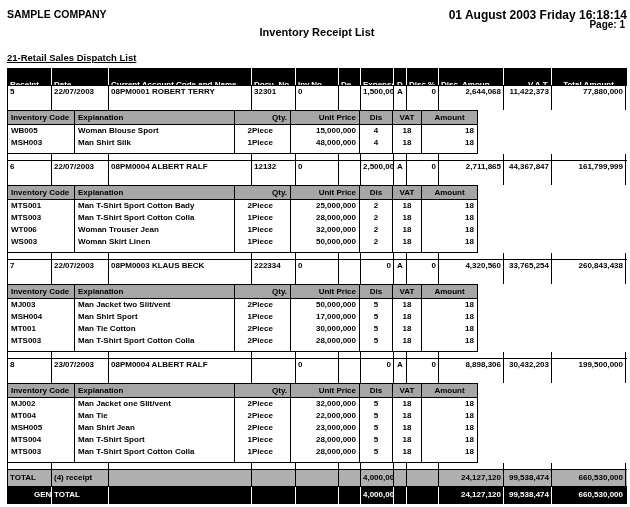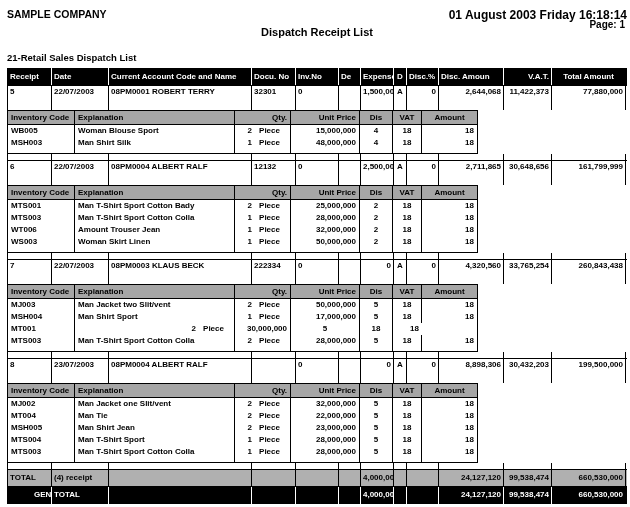--- a/index.html
+++ b/index.html
@@ -7,68 +7,68 @@
     width:630px;height:507px;overflow:hidden;background:#fff;color:#000;
     font-family:"Liberation Sans","DejaVu Sans",sans-serif;font-weight:bold;
   }
   .page{padding:6px 0 0 7px;border-radius:29px;}
   
   .top{position:relative;width:620px;height:62px;}
   .company{position:absolute;left:0;top:2px;font-size:10.5px;}
   .datetime{position:absolute;right:0;top:2px;font-size:12px;}
   .pagelabel{position:absolute;right:2px;top:13px;font-size:10px;}
   .title{position:absolute;left:0;top:20px;width:100%;text-align:center;font-size:11px;}
-  .subtitle{position:absolute;left:0;top:46px;font-size:9.5px;}
+  .subtitle{position:absolute;left:0;top:46px;font-size:9.5px;text-decoration:underline;}
   
   .tbl{width:620px;font-size:8px;}
   .main-cols{display:grid;grid-template-columns:45px 57px 143px 44px 43px 22px 33px 13px 32px 65px 48px 74px;box-sizing:border-box;}
   .mc{border-right:1px solid #000;padding:1px 2px 0 2px;white-space:nowrap;overflow:hidden;box-sizing:border-box;}
   .main-cols .mc:first-child{border-left:1px solid #000;}
   .num{text-align:right;}
   .ctr{text-align:center;}
   
   .thead{background:#000;color:#fff;height:17px;}
-  .thead .mc{border-right:1px solid #fff;padding-top:4px;}
+  .thead .mc{border-right:1px solid #fff;padding-top:12px;}
   .thead .mc:first-child{border-left:1px solid #000;}
   .thead .mc:last-child{border-right:1px solid #000;}
   
   .rrow{border-top:1px solid #000;}
   .rrow .mc{height:24px;}
   
   .gaprow .mc{height:6px;}
   
   .subtable{width:471px;border:1px solid #000;box-sizing:border-box;}
   .sub-cols{display:grid;grid-template-columns:67px 160px 56px 69px 33px 29px 55px;box-sizing:border-box;}
   .sc{border-right:1px solid #000;padding:0 3px 0 3px;white-space:nowrap;overflow:hidden;box-sizing:border-box;}
   .sub-cols .sc:last-child{border-right:none;}
   .sthead{background:#a6a6a6;border-bottom:1px solid #000;height:14px;}
   .sthead .sc{padding-top:2px;}
   .itemrow .sc{height:12px;line-height:12px;}
   .spacer .sc{height:4px;}
   .qty{display:flex;justify-content:flex-end;padding:0;}
   .qn{width:16px;text-align:right;}
-  .qu{width:35px;text-align:center;margin-right:3px;}
+  .qu{width:35px;text-align:left;margin-right:3px;}
   
   .totalrow{background:#b0b0b0;border-top:1px solid #000;border-bottom:1px solid #000;}
   .totalrow .mc{height:16px;padding-top:3px;}
   .generalrow{background:#000;color:#fff;}
   .generalrow .mc{height:17px;padding-top:3px;border-right:1px solid #fff;}
   .generalrow .mc:first-child{border-left:1px solid #000;margin-left:24px;}
   .generalrow .mc:last-child{border-right:1px solid #000;}
 </style>
 </head>
 <body>
 
 <div class="page">
 
   <div class="top">
     <div class="company">SAMPLE COMPANY</div>
     <div class="datetime">01 August 2003 Friday 16:18:14</div>
     <div class="pagelabel">Page: 1</div>
-    <div class="title">Dispatch Receipt List</div>
+    <div class="title">Inventory Receipt List</div>
     <div class="subtitle">21-Retail Sales Dispatch List</div>
   </div>
 
   <div class="tbl">
 
     <div class="main-cols thead">
       <div class="mc">Receipt</div>
       <div class="mc">Date</div>
       <div class="mc">Current Account Code and Name</div>
       <div class="mc">Docu. No</div>
@@ -166,21 +166,21 @@
       <div class="mc">6</div>
       <div class="mc">22/07/2003</div>
       <div class="mc">08PM0004 ALBERT RALF</div>
       <div class="mc">12132</div>
       <div class="mc">0</div>
       <div class="mc"></div>
       <div class="mc num">2,500,000</div>
       <div class="mc ctr">A</div>
       <div class="mc num">0</div>
       <div class="mc num">2,711,865</div>
-      <div class="mc num">30,648,656</div>
+      <div class="mc num">44,367,847</div>
       <div class="mc num">161,799,999</div>
     </div>
     <div class="subtable">
       <div class="sub-cols sthead">
         <div class="sc">Inventory Code</div>
         <div class="sc">Explanation</div>
         <div class="sc num">Qty.</div>
         <div class="sc num">Unit Price</div>
         <div class="sc ctr">Dis</div>
         <div class="sc ctr">VAT</div>
@@ -208,21 +208,21 @@
                   <span class="qu">Piece</span>
                 </div>
     <div class="sc num">28,000,000</div>
     <div class="sc ctr">2</div>
     <div class="sc ctr">18</div>
     <div class="sc num">18</div>
   </div>
 
   <div class="sub-cols itemrow">
     <div class="sc">WT006</div>
-    <div class="sc">Amount Trouser Jean</div>
+    <div class="sc">Woman Trouser Jean</div>
     <div class="sc qty">
                   <span class="qn">1</span>
                   <span class="qu">Piece</span>
                 </div>
     <div class="sc num">32,000,000</div>
     <div class="sc ctr">2</div>
     <div class="sc ctr">18</div>
     <div class="sc num">18</div>
   </div>
 
@@ -312,20 +312,21 @@
                   <span class="qu">Piece</span>
                 </div>
     <div class="sc num">17,000,000</div>
     <div class="sc ctr">5</div>
     <div class="sc ctr">18</div>
     <div class="sc num">18</div>
   </div>
 
   <div class="sub-cols itemrow">
     <div class="sc">MT001</div>
+    <div class="sc">Man Tie Cotton</div>
     <div class="sc qty">
                   <span class="qn">2</span>
                   <span class="qu">Piece</span>
                 </div>
     <div class="sc num">30,000,000</div>
     <div class="sc ctr">5</div>
     <div class="sc ctr">18</div>
     <div class="sc num">18</div>
   </div>
 

